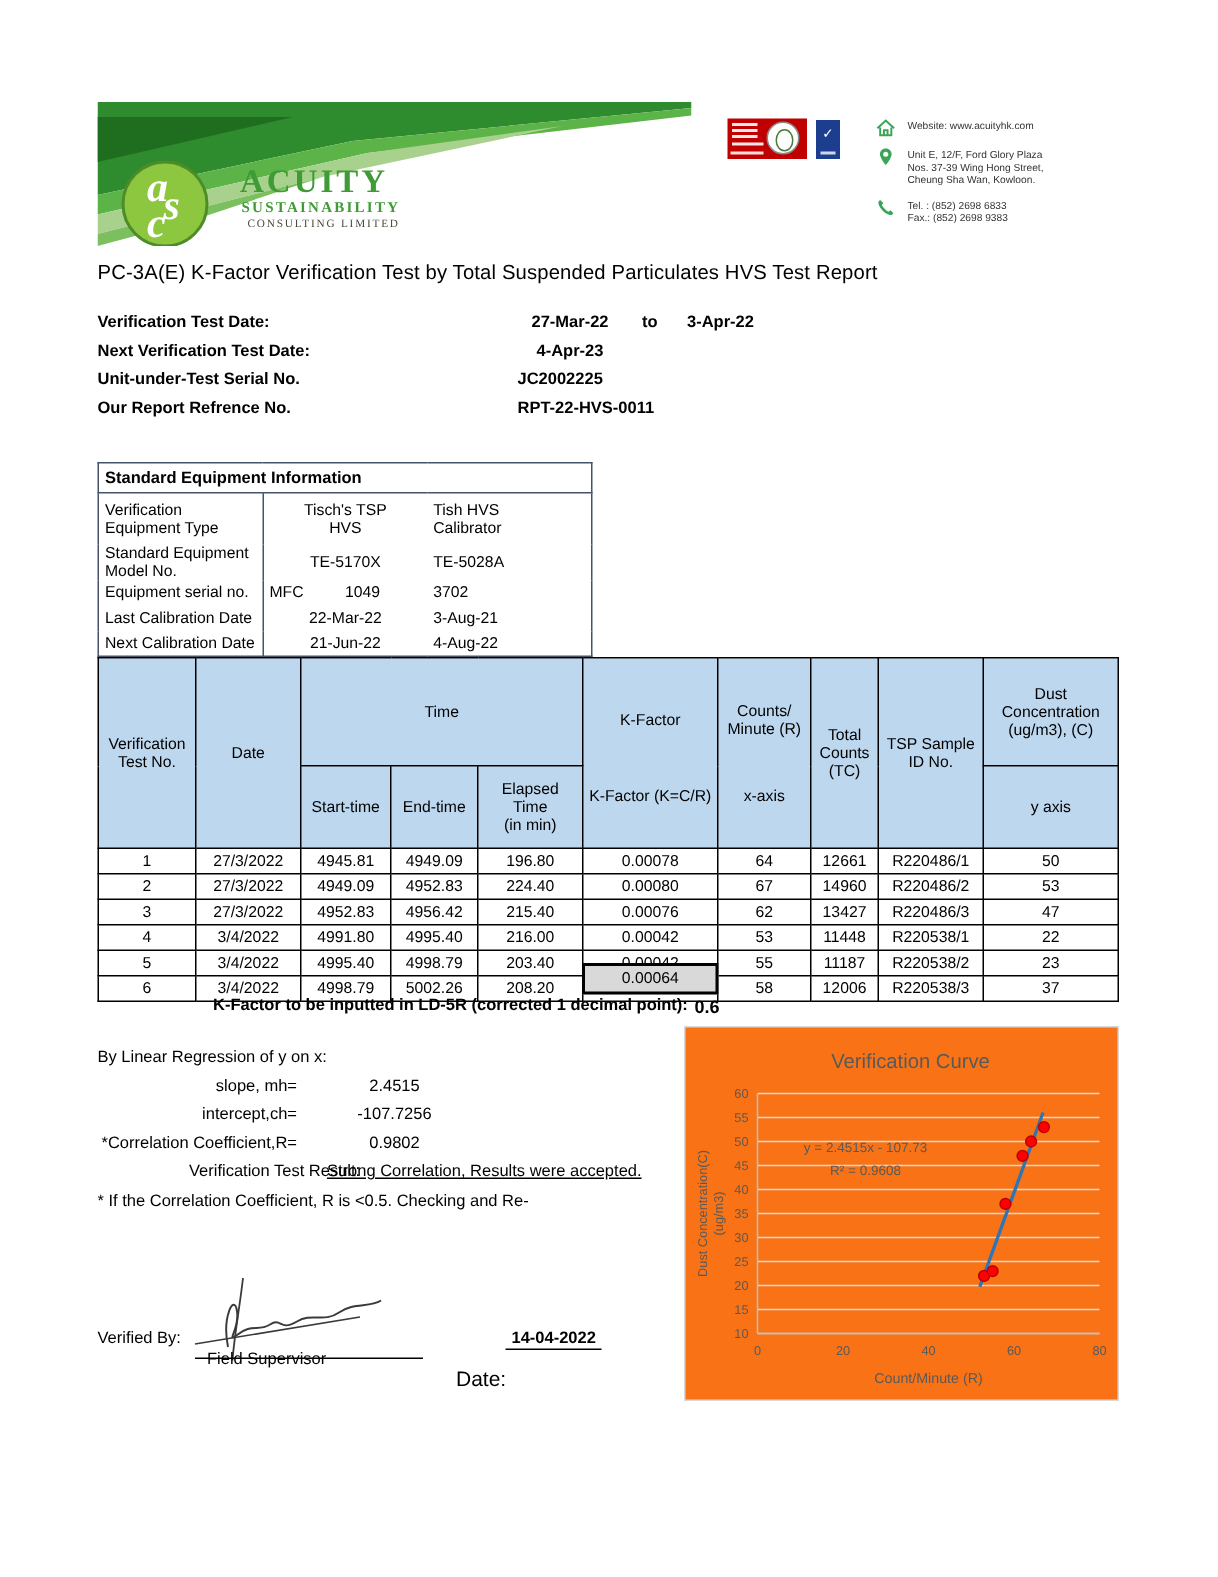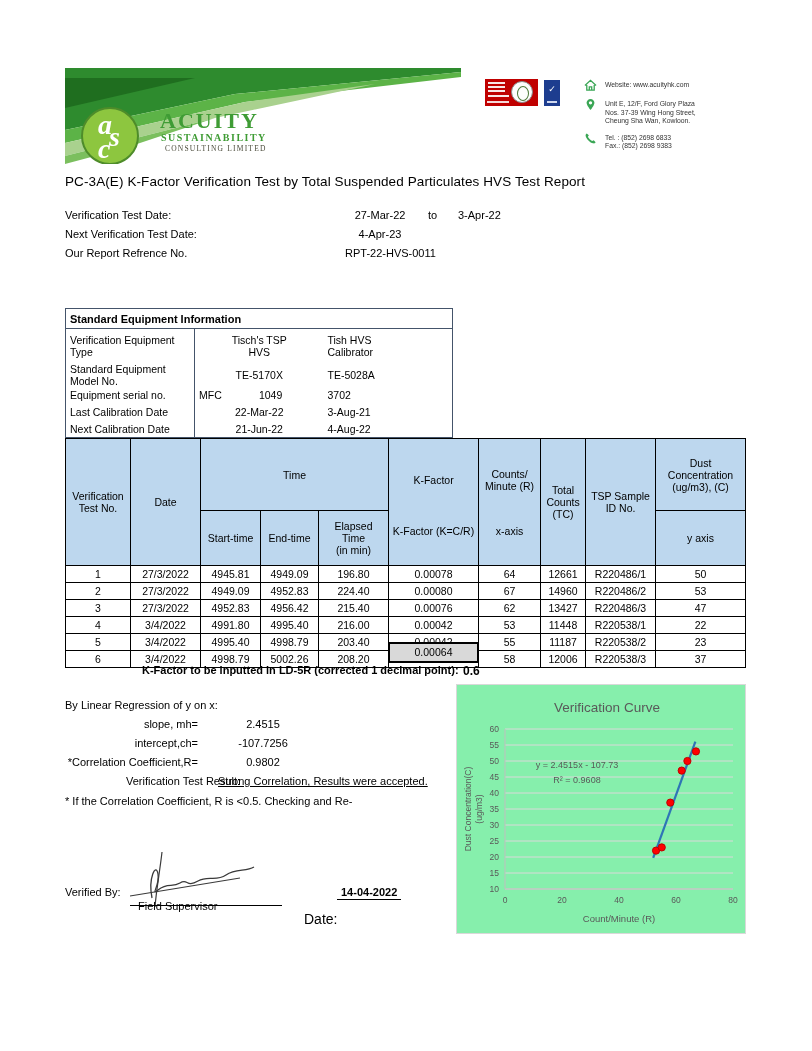--- a/index.html
+++ b/index.html
@@ -30,30 +30,30 @@
   .contact { left:584px; top:79px; width:190px; font-size:6.8px; line-height:8.5px; color:#333; }
   .c-row { display:flex; margin-bottom:6px; }
   .c-ico { width:13px; height:13px; flex:0 0 13px; margin-right:8px; }
   .c-txt { padding-top:2px; }
 
   
   .title { left:65px; top:174px; width:710px; font-size:13.5px; font-weight:normal; letter-spacing:0.1px; }
 
   
   .info { left:65px; top:206px; width:480px; font-size:11px; }
-  .i-row { position:relative; height:19px; line-height:19px; }
+  .i-row { position:relative; height:19px; line-height:19px;font-weight:bold; }
   .i-label { position:absolute; left:0; }
   .i-value { position:absolute; left:270px; width:90px; text-align:center; }
   .i-to { position:absolute; left:363px; }
   .i-value2 { position:absolute; left:393px; }
   .i-value.wide { text-align:left; left:280px; width:160px; }
 
   
   .equip { left:65px; top:308px; }
-  .equip table { border-collapse:collapse; table-layout:fixed; width:388px; font-size:10.5px; }
+  .equip table { border-collapse:collapse; table-layout:fixed; width:330px; font-size:10.5px; }
   .equip th, .equip td { padding:0 4px; vertical-align:middle; }
   .equip .hdr td { border:1px solid #44546a; font-weight:bold; height:20px; font-size:11px; }
   .equip .lbl { border-left:1px solid #44546a; border-right:1px solid #44546a; width:210px; }
   .equip .v1 { width:121px; text-align:center; white-space:pre-line; }
   .equip .v2 { width:85px; text-align:left; border-right:1px solid #44546a; white-space:pre-line; }
   .equip tr.r td { height:17px; }
   .equip tr.r2 td { height:34px; }
   .equip tr.last td { border-bottom:1px solid #44546a; }
   .equip .prefix { float:left; }
 
@@ -78,21 +78,21 @@
   
   .reg { left:58px; top:696px; width:400px; font-size:11px; }
   .reg .line { position:relative; height:19px; line-height:19px; } 
   .reg .rlabel { position:absolute; width:140px; text-align:right; left:0; }
   .reg .rvalue { position:absolute; left:150px; width:110px; text-align:center; }
   .reg .result-label { position:absolute; left:68px; }
   .reg .result-value { position:absolute; left:160px; text-decoration:underline; }
   .reg .note { line-height:17px; }
 
   
-  .chart { left:456px; top:684px; width:290px; height:250px; border:1px solid #d9d9d9; background:#86efac; }
+  .chart { left:456px; top:684px; width:290px; height:250px; border:1px solid #d9d9d9; background:#f97316; }
 
   
   .verified-label { left:65px; top:886px; font-size:11px; }
   .sig-svg { left:122px; top:850px; }
   .sig-line { left:130px; top:905px; width:152px; border-top:1px solid #000; }
   .sig-role { left:138px; top:900px; font-size:11px; }
   .date-label { left:304px; top:911px; font-size:14px; }
   .date-value { left:337px; top:886px; font-size:11px; font-weight:bold; border-bottom:1px solid #000; padding:0 4px 1px 4px; }
 </style>
 </head>
@@ -163,20 +163,24 @@
   <div class="abs info">
     <div class="i-row">
       <span class="i-label">Verification Test Date:</span>
       <span class="i-value">27-Mar-22</span>
       <span class="i-to">to</span>
       <span class="i-value2">3-Apr-22</span>
     </div>
     <div class="i-row">
       <span class="i-label">Next Verification Test Date:</span>
       <span class="i-value">4-Apr-23</span>
+    </div>
+    <div class="i-row">
+      <span class="i-label">Unit-under-Test Serial No.</span>
+      <span class="i-value wide">JC2002225</span>
     </div>
     <div class="i-row">
       <span class="i-label">Our Report Refrence No.</span>
       <span class="i-value wide">RPT-22-HVS-0011</span>
     </div>
   </div>
 
   <div class="abs equip">
     <table>
       <tbody>

